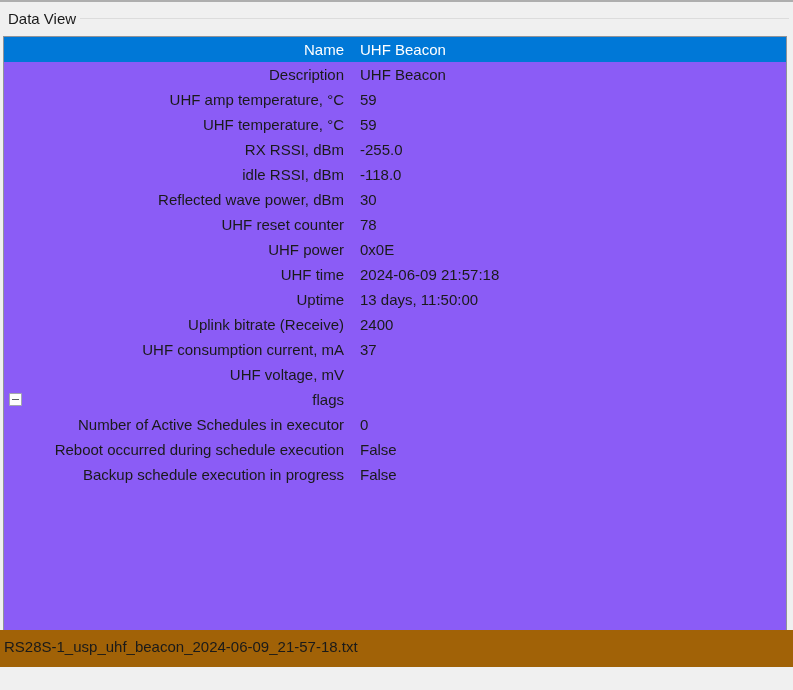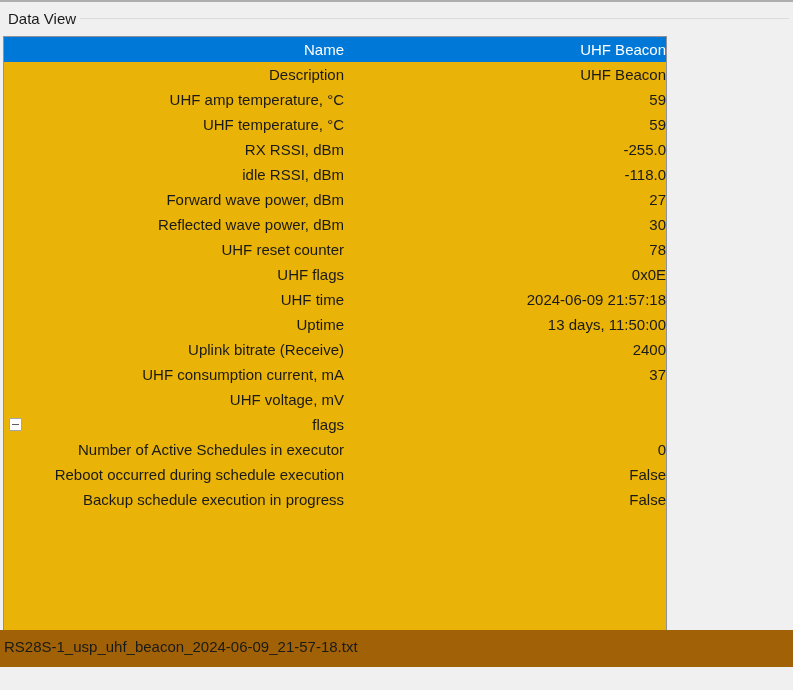--- a/index.html
+++ b/index.html
@@ -28,22 +28,22 @@
     z-index: 2;
   }
   .groupbox-line {
     position: absolute; left: 76px; top: 18px;
     width: 713px; height: 1px;
     background: #dcdcdc;
     z-index: 1;
   }
   .listview {
     position: absolute; left: 3px; top: 36px;
-    width: 664px; height: 617px;
-    background: #eab308;
+    width: 784px; height: 617px;
+    background: #8b5cf6;
     border: 1px solid #8f9399;
     box-sizing: border-box;
     overflow: hidden;
   }
   .lv-row {
     display: flex;
     align-items: center;
     height: 25px;
     position: relative;
     font-size: 15px;
@@ -57,21 +57,21 @@
   .cell-label {
     width: 352px;
     box-sizing: border-box;
     padding-right: 12px;
     text-align: right;
     overflow: hidden;
     flex: 0 0 auto;
   }
   .cell-value {
     padding-left: 4px;
-    text-align: right;
+    text-align: left;
     flex: 1 1 auto;
     overflow: hidden;
   }
   .expander {
     display: none;
     position: absolute;
     left: 5px; top: 6px;
     width: 11px; height: 11px;
     border: 1px solid #a3a7ad;
     border-radius: 1px;
@@ -133,41 +133,36 @@
     <div class="cell-label">RX RSSI, dBm</div>
     <div class="cell-value">-255.0</div>
   </div>
 
   <div class="lv-row">
 
     <div class="cell-label">idle RSSI, dBm</div>
     <div class="cell-value">-118.0</div>
   </div>
 
-  <div class="lv-row">
-
-    <div class="cell-label">Forward wave power, dBm</div>
-    <div class="cell-value">27</div>
-  </div>
 
   <div class="lv-row">
 
     <div class="cell-label">Reflected wave power, dBm</div>
     <div class="cell-value">30</div>
   </div>
 
   <div class="lv-row">
 
     <div class="cell-label">UHF reset counter</div>
     <div class="cell-value">78</div>
   </div>
 
   <div class="lv-row">
 
-    <div class="cell-label">UHF flags</div>
+    <div class="cell-label">UHF power</div>
     <div class="cell-value">0x0E</div>
   </div>
 
   <div class="lv-row">
 
     <div class="cell-label">UHF time</div>
     <div class="cell-value">2024-06-09 21:57:18</div>
   </div>
 
   <div class="lv-row">

